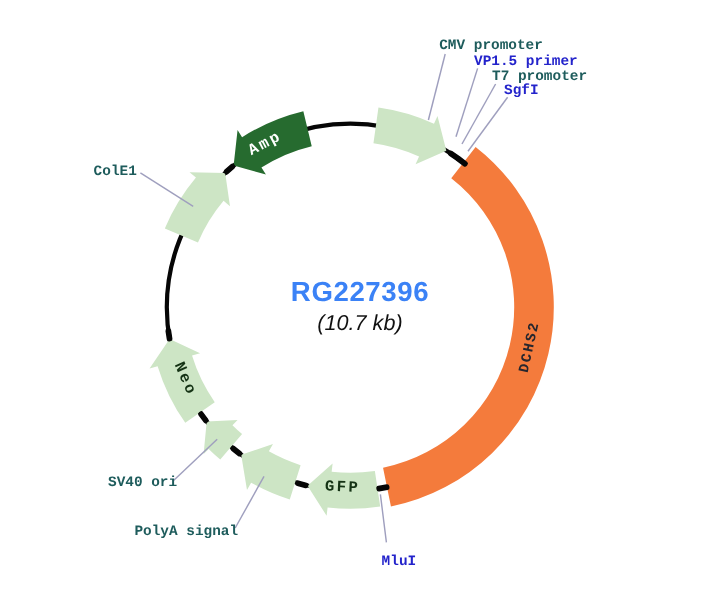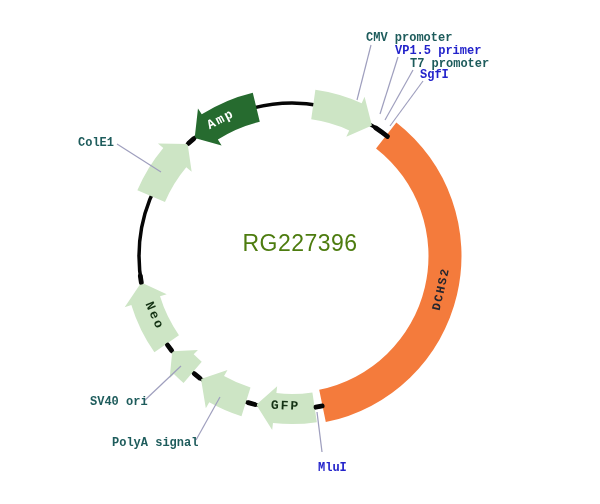--- a/index.html
+++ b/index.html
@@ -2,21 +2,21 @@
 <html><head>
 <meta charset="utf-8">
 <style>
   html,body{margin:0;padding:0;background:#ffffff;}
   .stage{position:relative;width:600px;height:504px;background:#ffffff;overflow:hidden;
          font-family:"Liberation Sans",sans-serif;}
   svg{position:absolute;left:0;top:0;}
   .site-label{font-family:"Liberation Mono",monospace;font-weight:bold;font-size:12px;}
   .arc-label{font-family:"Liberation Mono",monospace;font-weight:bold;}
   .center-title{position:absolute;left:0;top:230px;width:600px;text-align:center;pointer-events:none;}
-  .center-title .name{font-weight:normal;font-size:23px;color:#4d7c0f;letter-spacing:0.5px;}
+  .center-title .name{font-weight:bold;font-size:23px;color:#3b82f6;letter-spacing:0.5px;}
   .center-title .size{font-style:italic;font-size:18px;color:#111111;margin-top:2px;}
 </style>
 </head>
 <body>
 
 <div class="stage">
   <svg id="map" width="600" height="504" viewBox="0 0 600 504">
       <circle cx="292" cy="256" r="153" fill="none" stroke="#060606" stroke-width="3.5"></circle>
       <path d="M 315.38 89.63 A 168 168 0 0 1 361.67 103.13 L 364.57 96.76 L 371.94 125.55 L 346.32 136.80 L 349.23 130.43 A 138 138 0 0 0 311.21 119.34 Z" fill="#cde5c5"></path>
       <path d="M 396.35 122.43 A 169.5 169.5 0 0 1 325.79 422.10 L 319.21 389.76 A 136.5 136.5 0 0 0 376.04 148.44 Z" fill="#f47b3c"></path>
@@ -50,14 +50,15 @@
       <text x="78" y="146" class="site-label" fill="#1e5c5c">ColE1</text>
       <line x1="144" y1="401" x2="181" y2="366" stroke="#9f9fbe" stroke-width="1.2"></line>
       <text x="90" y="405" class="site-label" fill="#1e5c5c">SV40 ori</text>
       <line x1="196" y1="440" x2="220" y2="397" stroke="#9f9fbe" stroke-width="1.2"></line>
       <text x="112" y="446" class="site-label" fill="#1e5c5c">PolyA signal</text>
       <line x1="322" y1="452" x2="317" y2="412" stroke="#9f9fbe" stroke-width="1.2"></line>
       <text x="318" y="471" class="site-label" fill="#2323cb">MluI</text>
     </svg>
   <div class="center-title">
     <div class="name">RG227396</div>
+    <div class="size">(10.7 kb)</div>
   </div>
 </div>
 
 </body></html>

